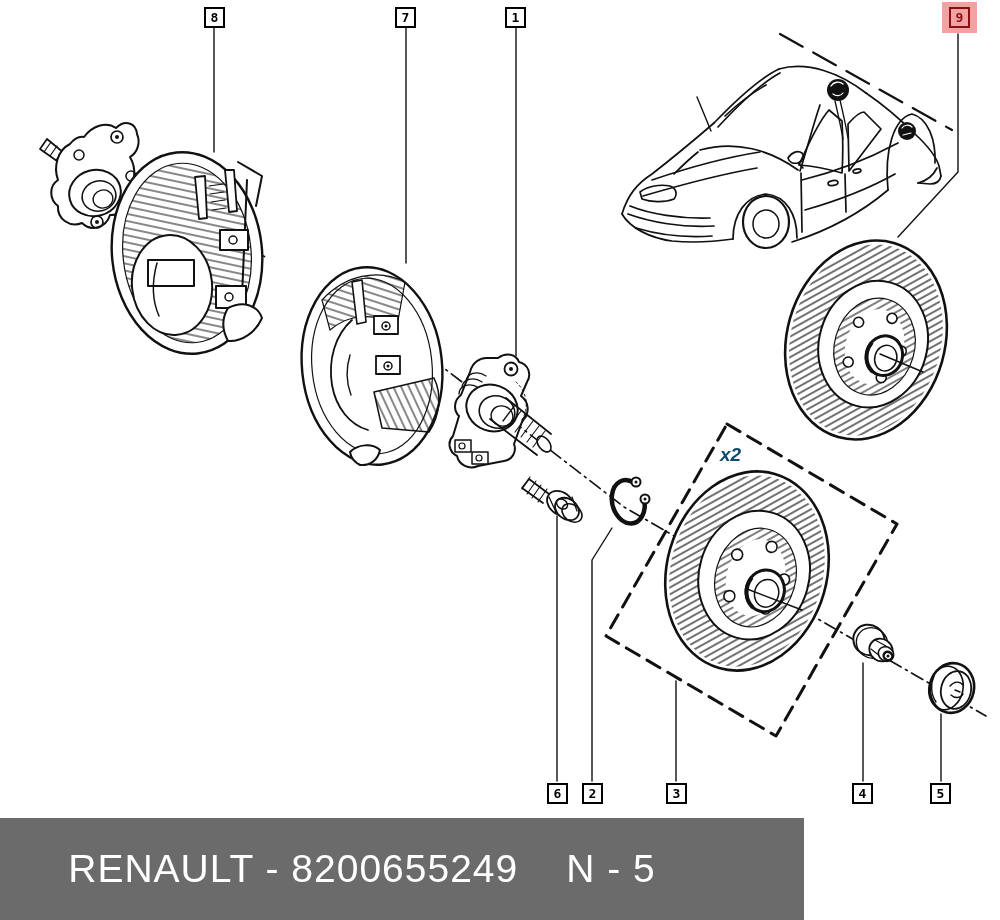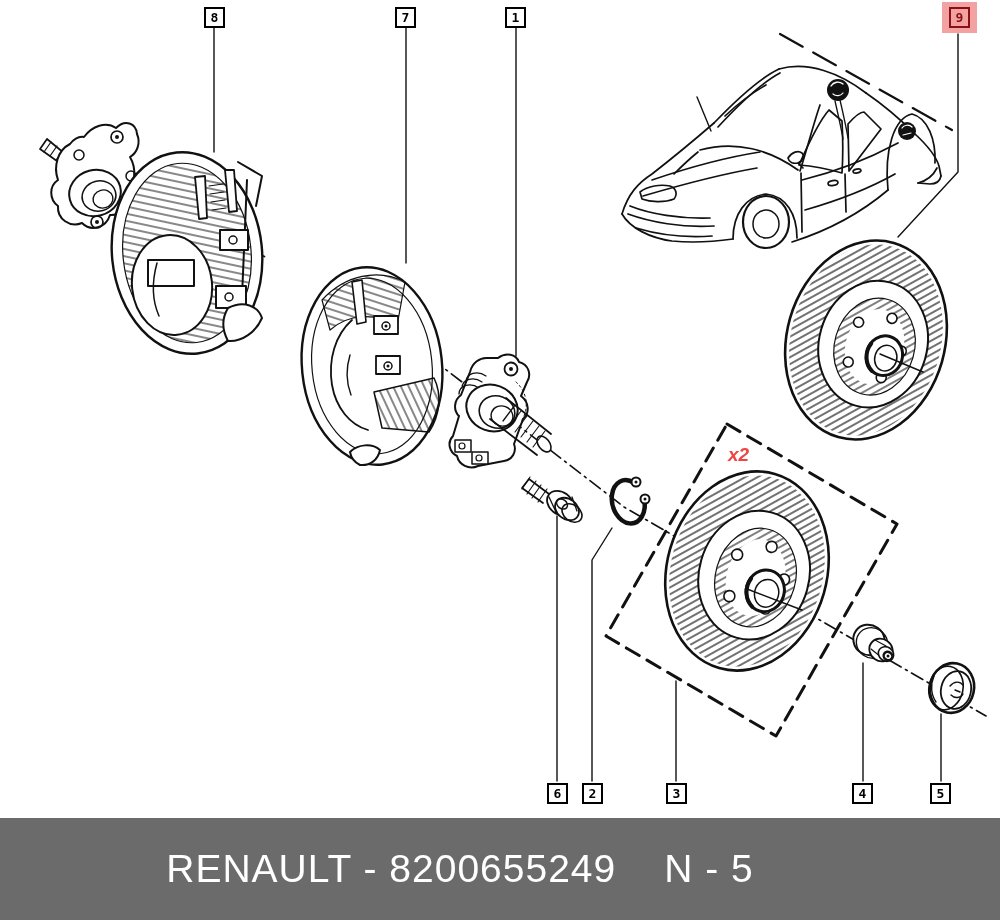--- a/index.html
+++ b/index.html
@@ -7,22 +7,22 @@
          font-family:"Liberation Sans",sans-serif;}
   #art{position:absolute;left:0;top:0;}
   .co{position:absolute;width:17px;height:17px;border:2px solid #000;background:#fff;
       font:bold 13px/17px "DejaVu Sans Mono",monospace;text-align:center;color:#000;
       box-sizing:content-box;}
   .co-hl-wrap{position:absolute;left:942px;top:2px;width:35px;height:31px;background:#f2a2a2;
       display:flex;align-items:center;justify-content:center;}
   .co-hl{width:17px;height:17px;border:2px solid #8a1111;color:#8a1111;background:transparent;
       font:bold 13px/17px "DejaVu Sans Mono",monospace;text-align:center;}
   .qty{position:absolute;left:720px;top:444px;font:italic bold 19px "Liberation Sans",sans-serif;
-      color:#ef4444;margin-left:8px;}
-  #footer{position:absolute;left:0;top:818px;width:1000px;height:102px;background:#6b6b6b;
+      color:#0c4a6e;}
+  #footer{position:absolute;left:0;top:818px;width:804px;height:102px;background:#6b6b6b;
       display:flex;align-items:center;justify-content:center;gap:48px;padding-right:80px;
       box-sizing:border-box;}
   #footer span{color:#fff;font:39px "Liberation Sans",sans-serif;letter-spacing:1px;white-space:nowrap;}
 </style>
 </head>
 <body>
 
 <div id="stage">
 
 <svg id="art" width="1000" height="920" viewBox="0 0 1000 920" fill="none" stroke="#111" stroke-linecap="round" stroke-linejoin="round">

